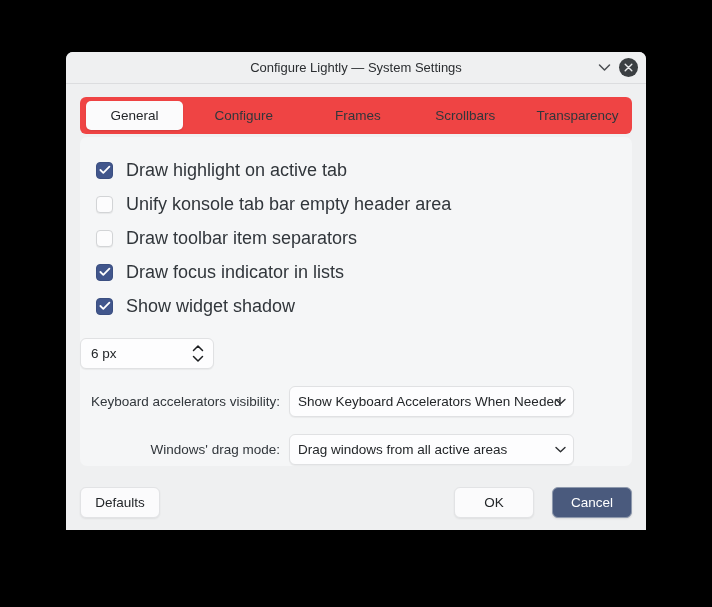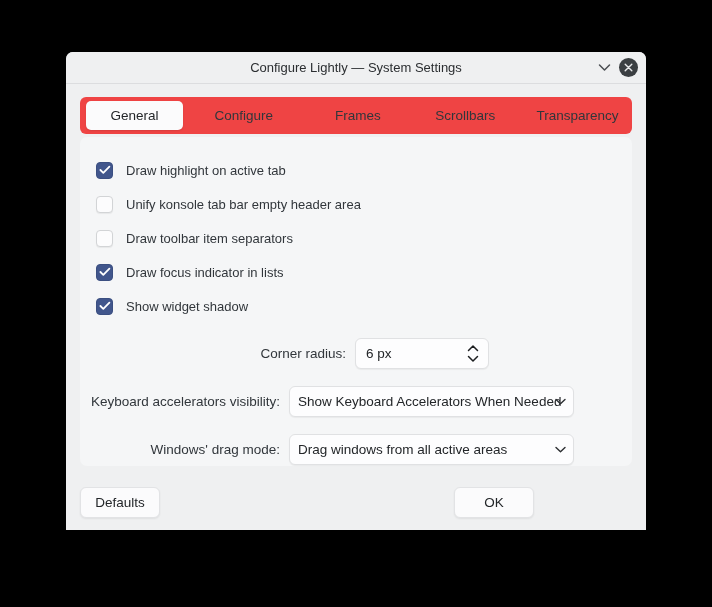--- a/index.html
+++ b/index.html
@@ -139,21 +139,21 @@
     border: 1px solid #d2d4d6;
     box-shadow: 0 1px 1px rgba(0,0,0,0.06);
   }
   .checkbox.on {
     background: #41568c;
     border: 1px solid #3b4f81;
   }
   .checkbox.on svg { display: block; }
   .check-label {
     margin-left: 13px;
-    font-size: 13px;
+    font-size: 18px;
     color: #31363b;
     white-space: nowrap;
   }
 
   
   .form-row {
     position: absolute;
     left: 0;
     width: 100%;
     display: flex;
@@ -335,21 +335,20 @@
     <div class="check-row" style="top:159px">
       <span class="checkbox on">
         <svg width="12" height="10" viewBox="0 0 12 10">
           <path d="M1.4 5.0 L4.3 7.8 L10.4 1.6" fill="none" stroke="#ffffff" stroke-width="1.8" stroke-linecap="round" stroke-linejoin="round"></path>
         </svg>
       </span>
       <span class="check-label">Show widget shadow</span>
     </div>
 
     <div class="form-row" style="top:201px">
-      <div class="form-label" style="width:275px">Corner radius:</div>
       <div id="corner-radius-spinbox">
         <span id="corner-radius-value">6 px</span>
         <span id="spinbox-steppers">
           <svg width="14" height="21" viewBox="0 0 14 21">
             <path d="M2.5 7.5 L7 3 L11.5 7.5" fill="none" stroke="#1c1e20" stroke-width="1.5" stroke-linecap="round" stroke-linejoin="round"></path>
             <path d="M2.5 13.5 L7 18 L11.5 13.5" fill="none" stroke="#1c1e20" stroke-width="1.5" stroke-linecap="round" stroke-linejoin="round"></path>
           </svg>
         </span>
       </div>
     </div>
@@ -376,15 +375,16 @@
           </svg>
         </span>
       </div>
     </div>
 
   </div>
 
   <div id="footer">
     <div class="dlg-button" id="defaults-button">Defaults</div>
     <div class="dlg-button" id="ok-button">OK</div>
+    <div class="dlg-button" id="cancel-button">Cancel</div>
   </div>
 
 </div>
 
 </body></html>

